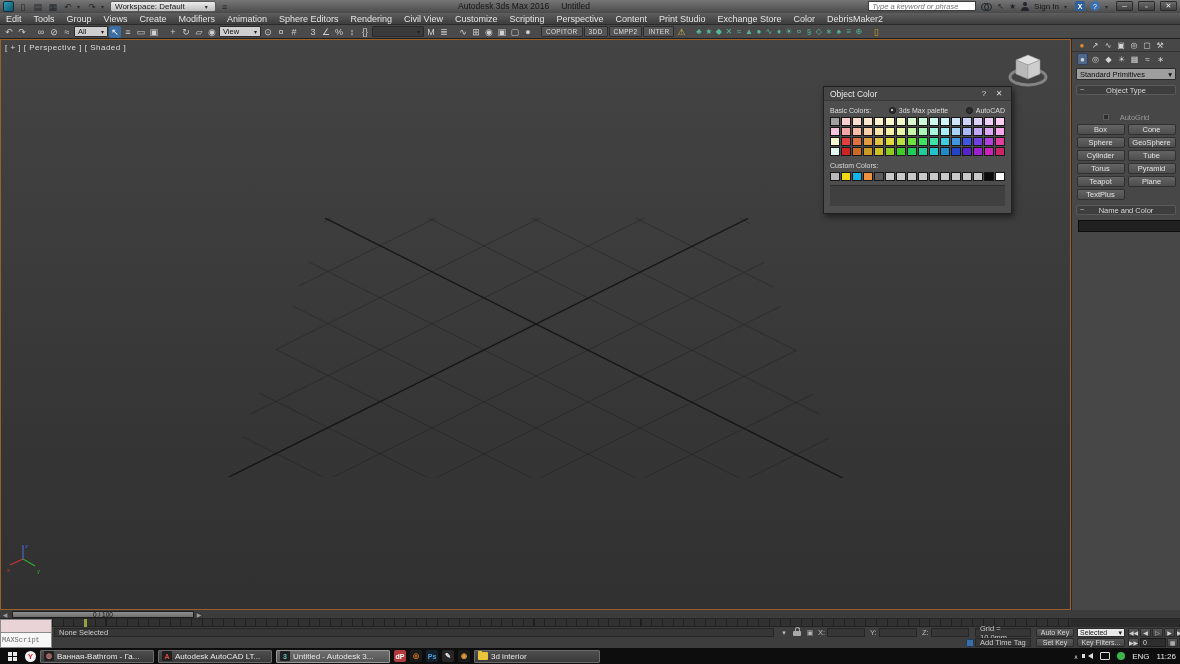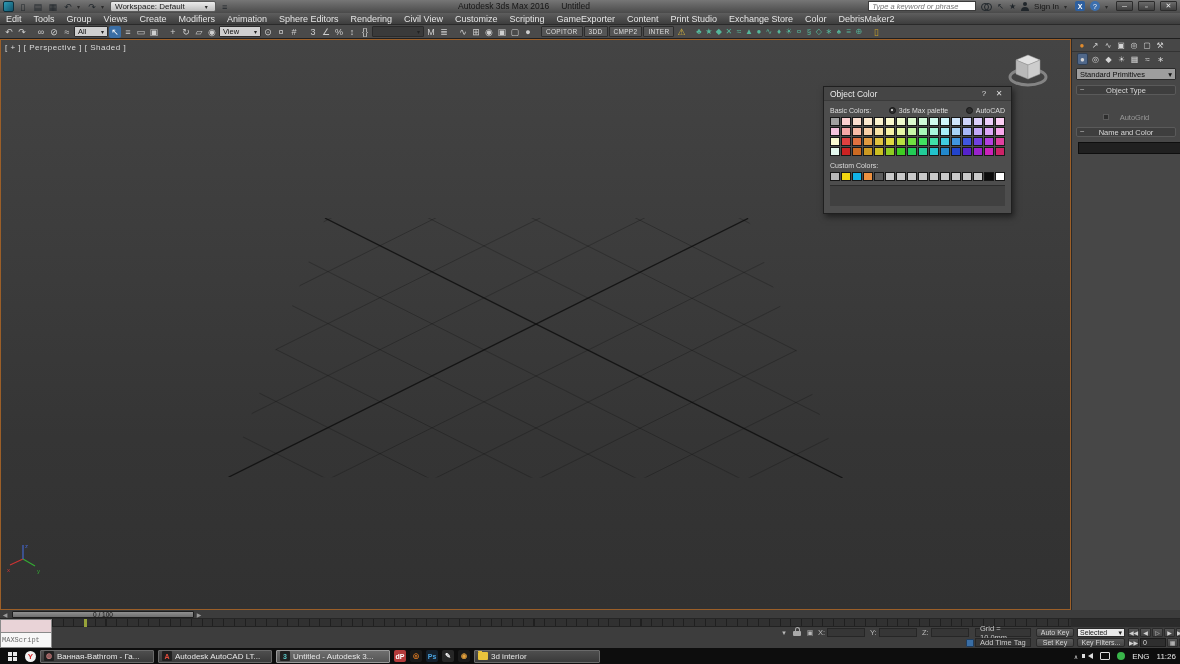--- a/index.html
+++ b/index.html
@@ -169,21 +169,21 @@
     <span class="menu-item">Group</span>
     <span class="menu-item">Views</span>
     <span class="menu-item">Create</span>
     <span class="menu-item">Modifiers</span>
     <span class="menu-item">Animation</span>
     <span class="menu-item">Sphere Editors</span>
     <span class="menu-item">Rendering</span>
     <span class="menu-item">Civil View</span>
     <span class="menu-item">Customize</span>
     <span class="menu-item">Scripting</span>
-    <span class="menu-item">GameExporter</span>
+    <span class="menu-item">Perspective</span>
     <span class="menu-item">Content</span>
     <span class="menu-item">Print Studio</span>
     <span class="menu-item">Exchange Store</span>
     <span class="menu-item">Color</span>
     <span class="menu-item">DebrisMaker2</span>
 </div>
 
 <div class="toolbar">
   <span class="ticon">↶</span>
   <span class="ticon">↷</span>
@@ -443,20 +443,33 @@
     <span class="dcaret">▾</span>
   </div>
   <div class="rollout">
     <span class="rminus">−</span>
     <span>Object Type</span>
   </div>
   <div class="agrow">
     <span class="chk"></span>
     <span class="aglabel">AutoGrid</span>
   </div>
+  <div class="pgrid">
+    <div class="pbtn">Box</div>
+      <div class="pbtn">Cone</div>
+      <div class="pbtn">Sphere</div>
+      <div class="pbtn">GeoSphere</div>
+      <div class="pbtn">Cylinder</div>
+      <div class="pbtn">Tube</div>
+      <div class="pbtn">Torus</div>
+      <div class="pbtn">Pyramid</div>
+      <div class="pbtn">Teapot</div>
+      <div class="pbtn">Plane</div>
+      <div class="pbtn">TextPlus</div>
+  </div>
   <div class="rollout">
     <span class="rminus">−</span>
     <span>Name and Color</span>
   </div>
   <div class="namerow">
     <input class="nameinput" style="">
 
   </div>
 </div>
 
@@ -471,20 +484,23 @@
 <div class="trackbar">
   <span class="tb-marker"></span>
 </div>
 
 <div class="statusbar">
   <div class="mxs">
     <div class="pink"></div>
     <div class="white">MAXScript</div>
   </div>
 
+  <div class="sfield srow1" style="left:54px;width:720px">
+    <span>None Selected</span>
+  </div>
 
   <span class="mini" style="left:779px;top:1px">▾</span>
   <span class="lock" style="left:793px;top:4px"></span>
   <span class="mini" style="left:805px;top:1px">▣</span>
 
   <span class="slabel" style="left:818px;top:1px">X:</span>
   <div class="sfield srow1" style="left:827px;width:38px"></div>
   <span class="slabel" style="left:870px;top:1px">Y:</span>
   <div class="sfield srow1" style="left:879px;width:38px"></div>
   <span class="slabel" style="left:922px;top:1px">Z:</span>

